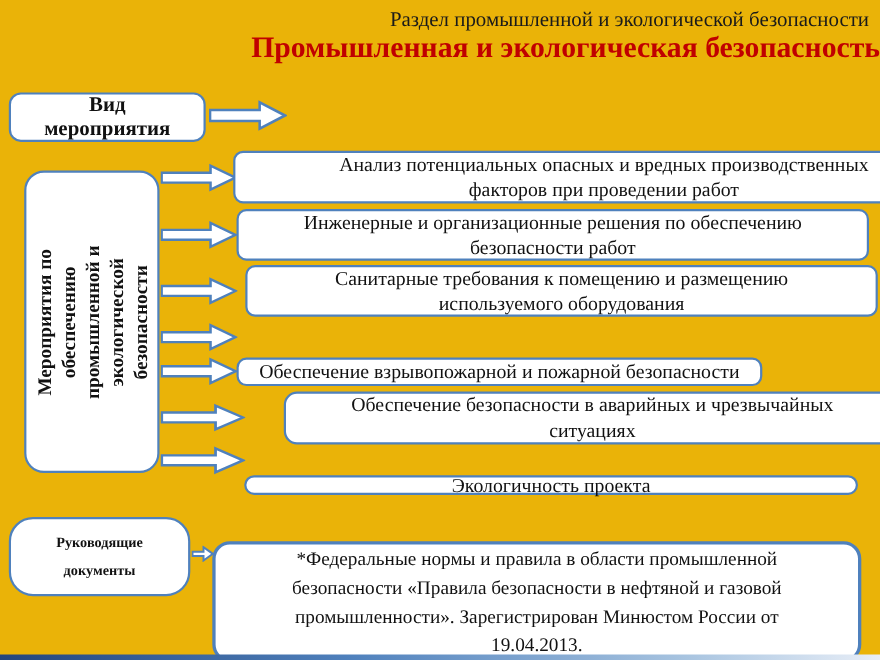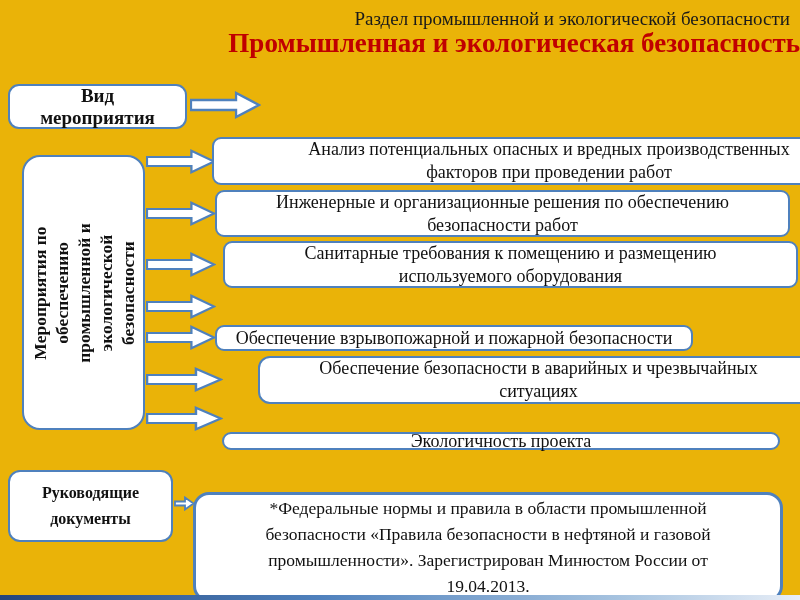--- a/index.html
+++ b/index.html
@@ -107,21 +107,21 @@
 факторов при проведении работ</div>
   <div class="box" style="left:215px;top:190px;width:575px;height:47px;">Инженерные и организационные решения по обеспечению
 безопасности работ</div>
   <div class="box" style="left:223px;top:241px;width:575px;height:47px;">Санитарные требования к помещению и размещению
 используемого оборудования</div>
   <div class="box" style="left:215px;top:325px;width:478px;height:26px;line-height:21px;">Обеспечение взрывопожарной и пожарной безопасности</div>
   <div class="box" style="left:222px;top:356px;width:561px;height:48px;border-radius:12px;margin-left:36px;">Обеспечение безопасности в аварийных и чрезвычайных
 ситуациях</div>
   <div class="box" style="left:222px;top:422px;width:558px;height:18px;line-height:20px;border-radius:10px;margin-top:10px;">Экологичность проекта</div>
 
-  <div class="box bold" style="left:8px;top:470px;width:165px;height:72px;font-size:16px;line-height:26px;border-radius:12px;">Руководящие
+  <div class="box bold" style="left:8px;top:470px;width:165px;height:72px;font-size:13px;line-height:26px;border-radius:22px;">Руководящие
 документы</div>
 
   <svg class="abs" style="left:174px;top:496px;" width="21" height="15" viewBox="0 0 21 15" preserveAspectRatio="none">
     <polygon points="1,5.5 11,5.5 11,1.5 19.5,7.5 11,13.5 11,9.5 1,9.5" fill="#ffffff" stroke="#4f81bd" stroke-width="1.8"></polygon>
   </svg>
 
   <div class="box bigbox" style="left:193px;top:452px;width:590px;height:110px;">*Федеральные нормы и правила в области промышленной
 безопасности «Правила безопасности в нефтяной и газовой
 промышленности». Зарегистрирован Минюстом России от
 19.04.2013.</div>

